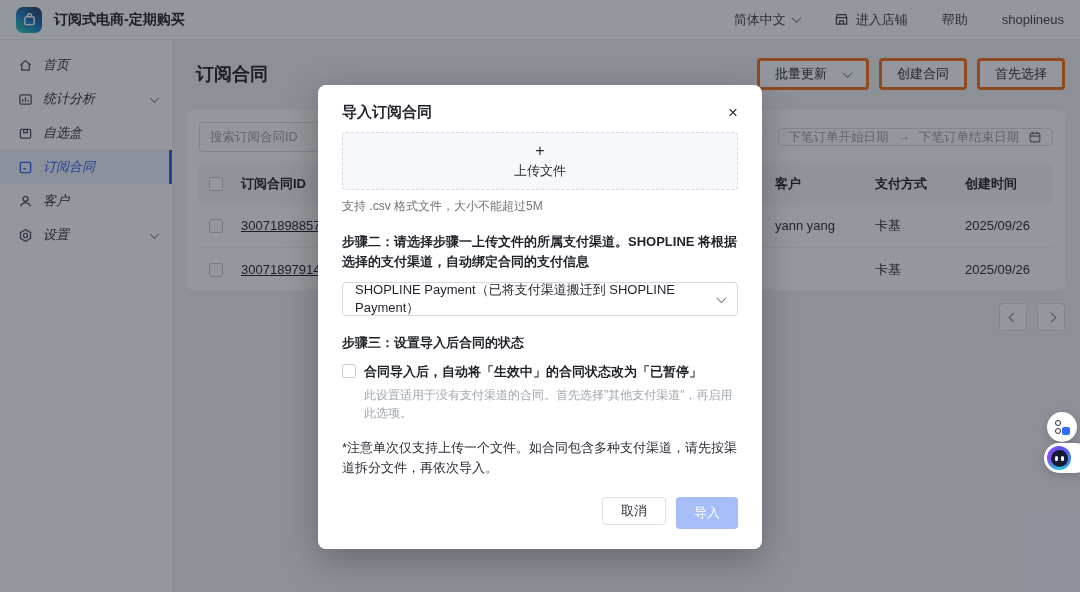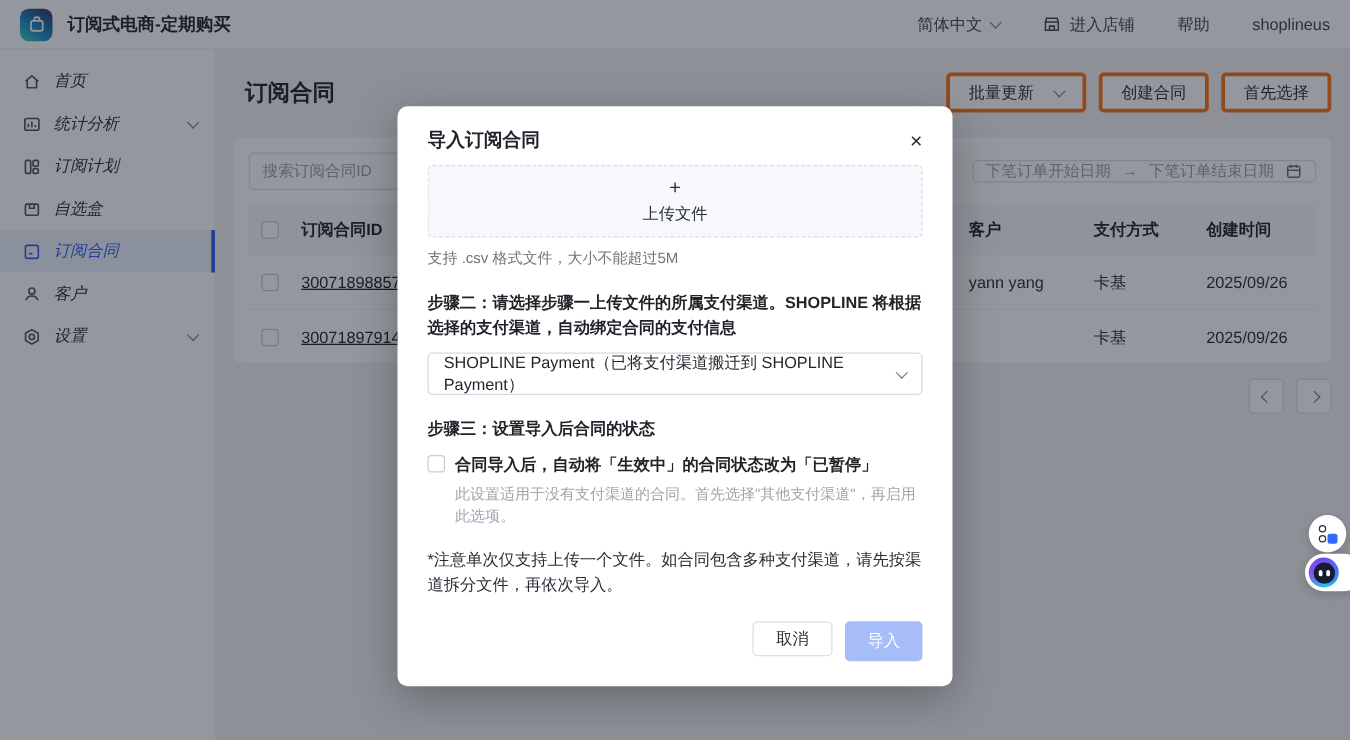--- a/index.html
+++ b/index.html
@@ -146,28 +146,20 @@
   <div class="side-item">
     <svg width="15" height="15" viewBox="0 0 16 16" fill="none" stroke="currentColor" stroke-width="1.4">
       <rect x="2" y="3" width="12" height="10" rx="1.5"></rect>
       <path d="M5 10.5 V7.5 M8 10.5 V5.5 M11 10.5 V8.5"></path>
     </svg>
     <span>统计分析</span>
     <i class="chev chev-down"></i>
   </div>
   <div class="side-item">
     <svg width="15" height="15" viewBox="0 0 16 16" fill="none" stroke="currentColor" stroke-width="1.4">
-      <rect x="2.5" y="2.5" width="4.5" height="11" rx="1.2"></rect>
-      <rect x="9" y="2.5" width="4.5" height="5" rx="1.2"></rect>
-      <rect x="9" y="9.5" width="4.5" height="4" rx="1.2"></rect>
-    </svg>
-    <span>订阅计划</span>
-  </div>
-  <div class="side-item">
-    <svg width="15" height="15" viewBox="0 0 16 16" fill="none" stroke="currentColor" stroke-width="1.4">
       <rect x="2.5" y="3.5" width="11" height="9.5" rx="1.2"></rect>
       <path d="M6 3.5 V7 H10 V3.5"></path>
     </svg>
     <span>自选盒</span>
   </div>
   <div class="side-item active">
     <svg width="15" height="15" viewBox="0 0 16 16" fill="none" stroke="currentColor" stroke-width="1.4">
       <rect x="2.5" y="2.5" width="11" height="11" rx="1.5"></rect>
       <path d="M5.5 9.5 H8.5"></path>
     </svg>

